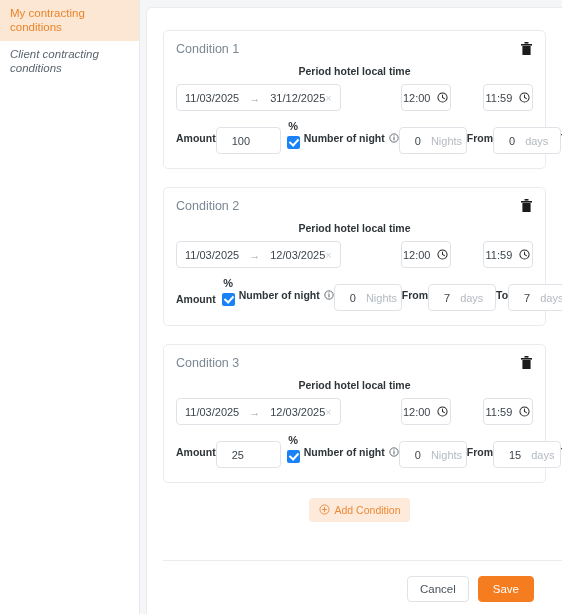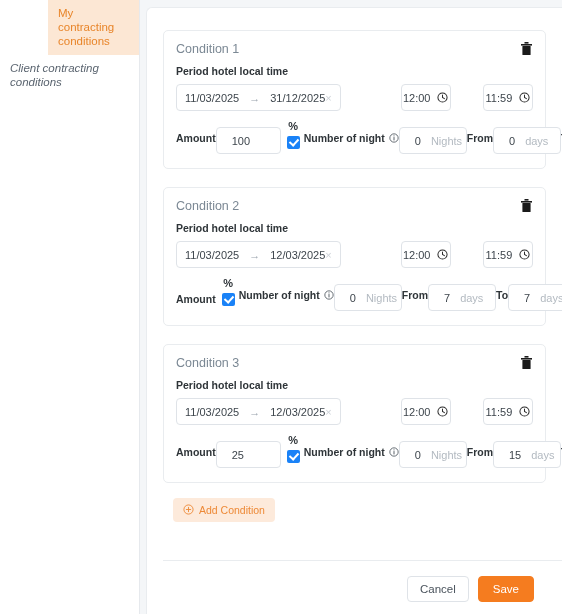--- a/index.html
+++ b/index.html
@@ -30,29 +30,29 @@
   .side-item {
     font-size: 11.5px;
     line-height: 14px;
     padding: 6px 10px 7px 10px;
     color: #5b6570;
     cursor: pointer;
   }
   .side-item.active {
     background: #fce7d4;
     color: #e8852a;
-    margin-left: 48px;
   }
 
   
   .main-wrap {
     flex: 1;
     height: 459px;
     padding: 7px 0 0 6px;
     background: #f4f6f8;
+    text-align: center;
   }
   .panel {
     position: relative;
     width: 416px;
     height: 607px;
     background: #ffffff;
     border: 1px solid #e9ecef;
     border-top-left-radius: 6px;
     border-bottom: none;
     border-right: none;

